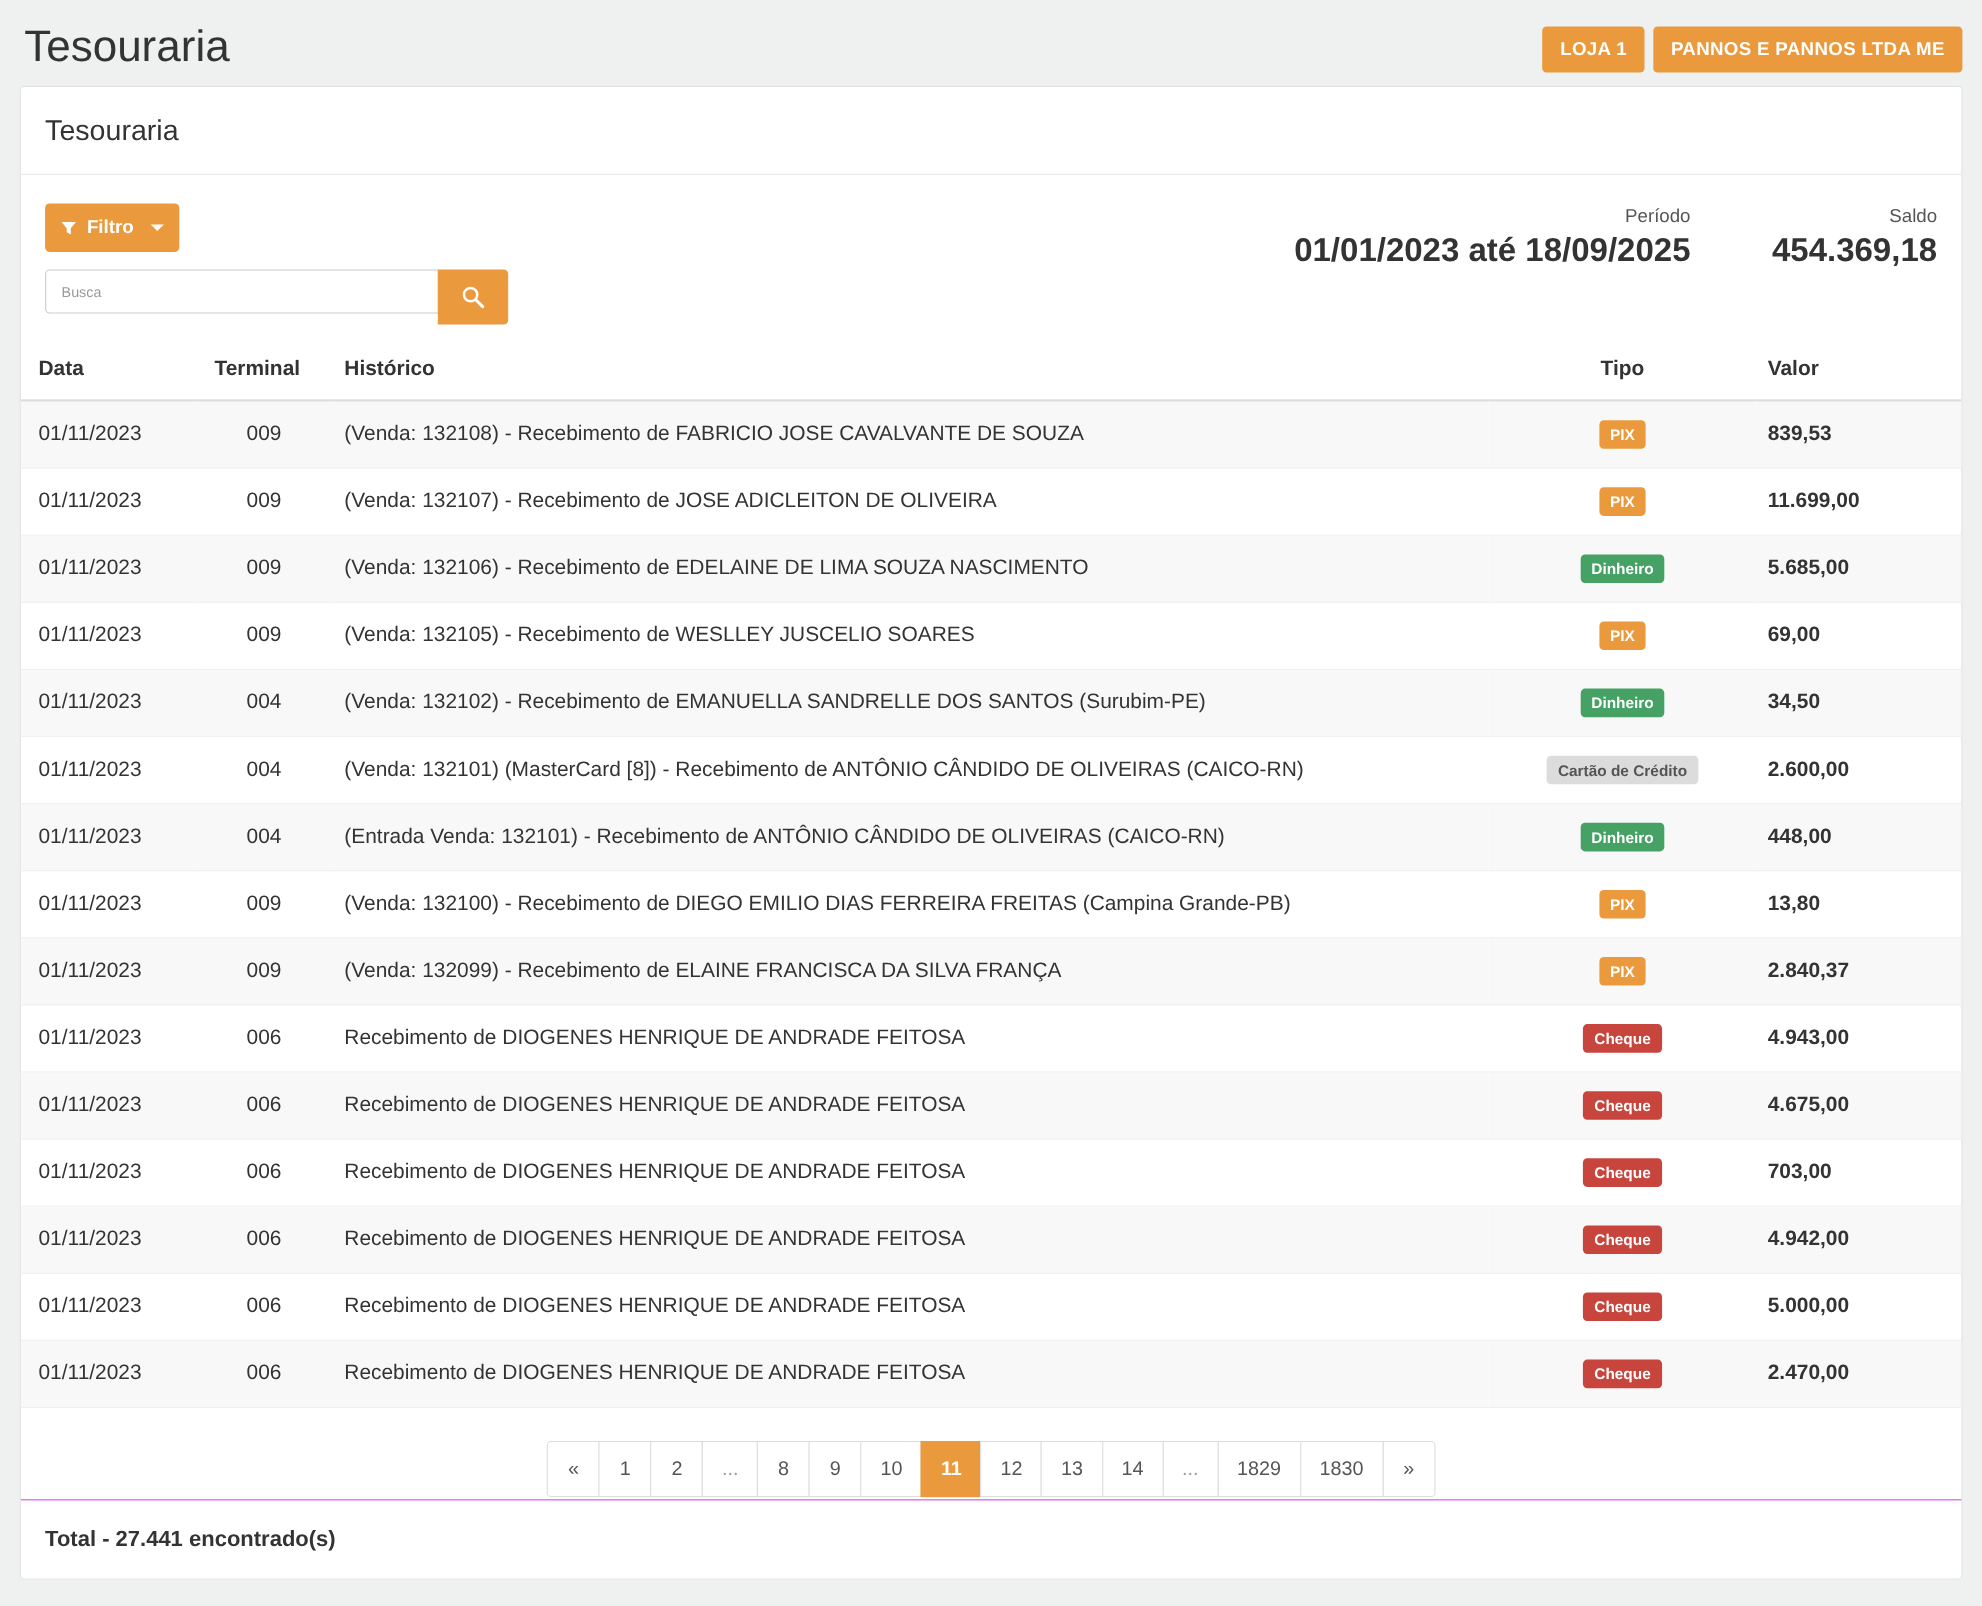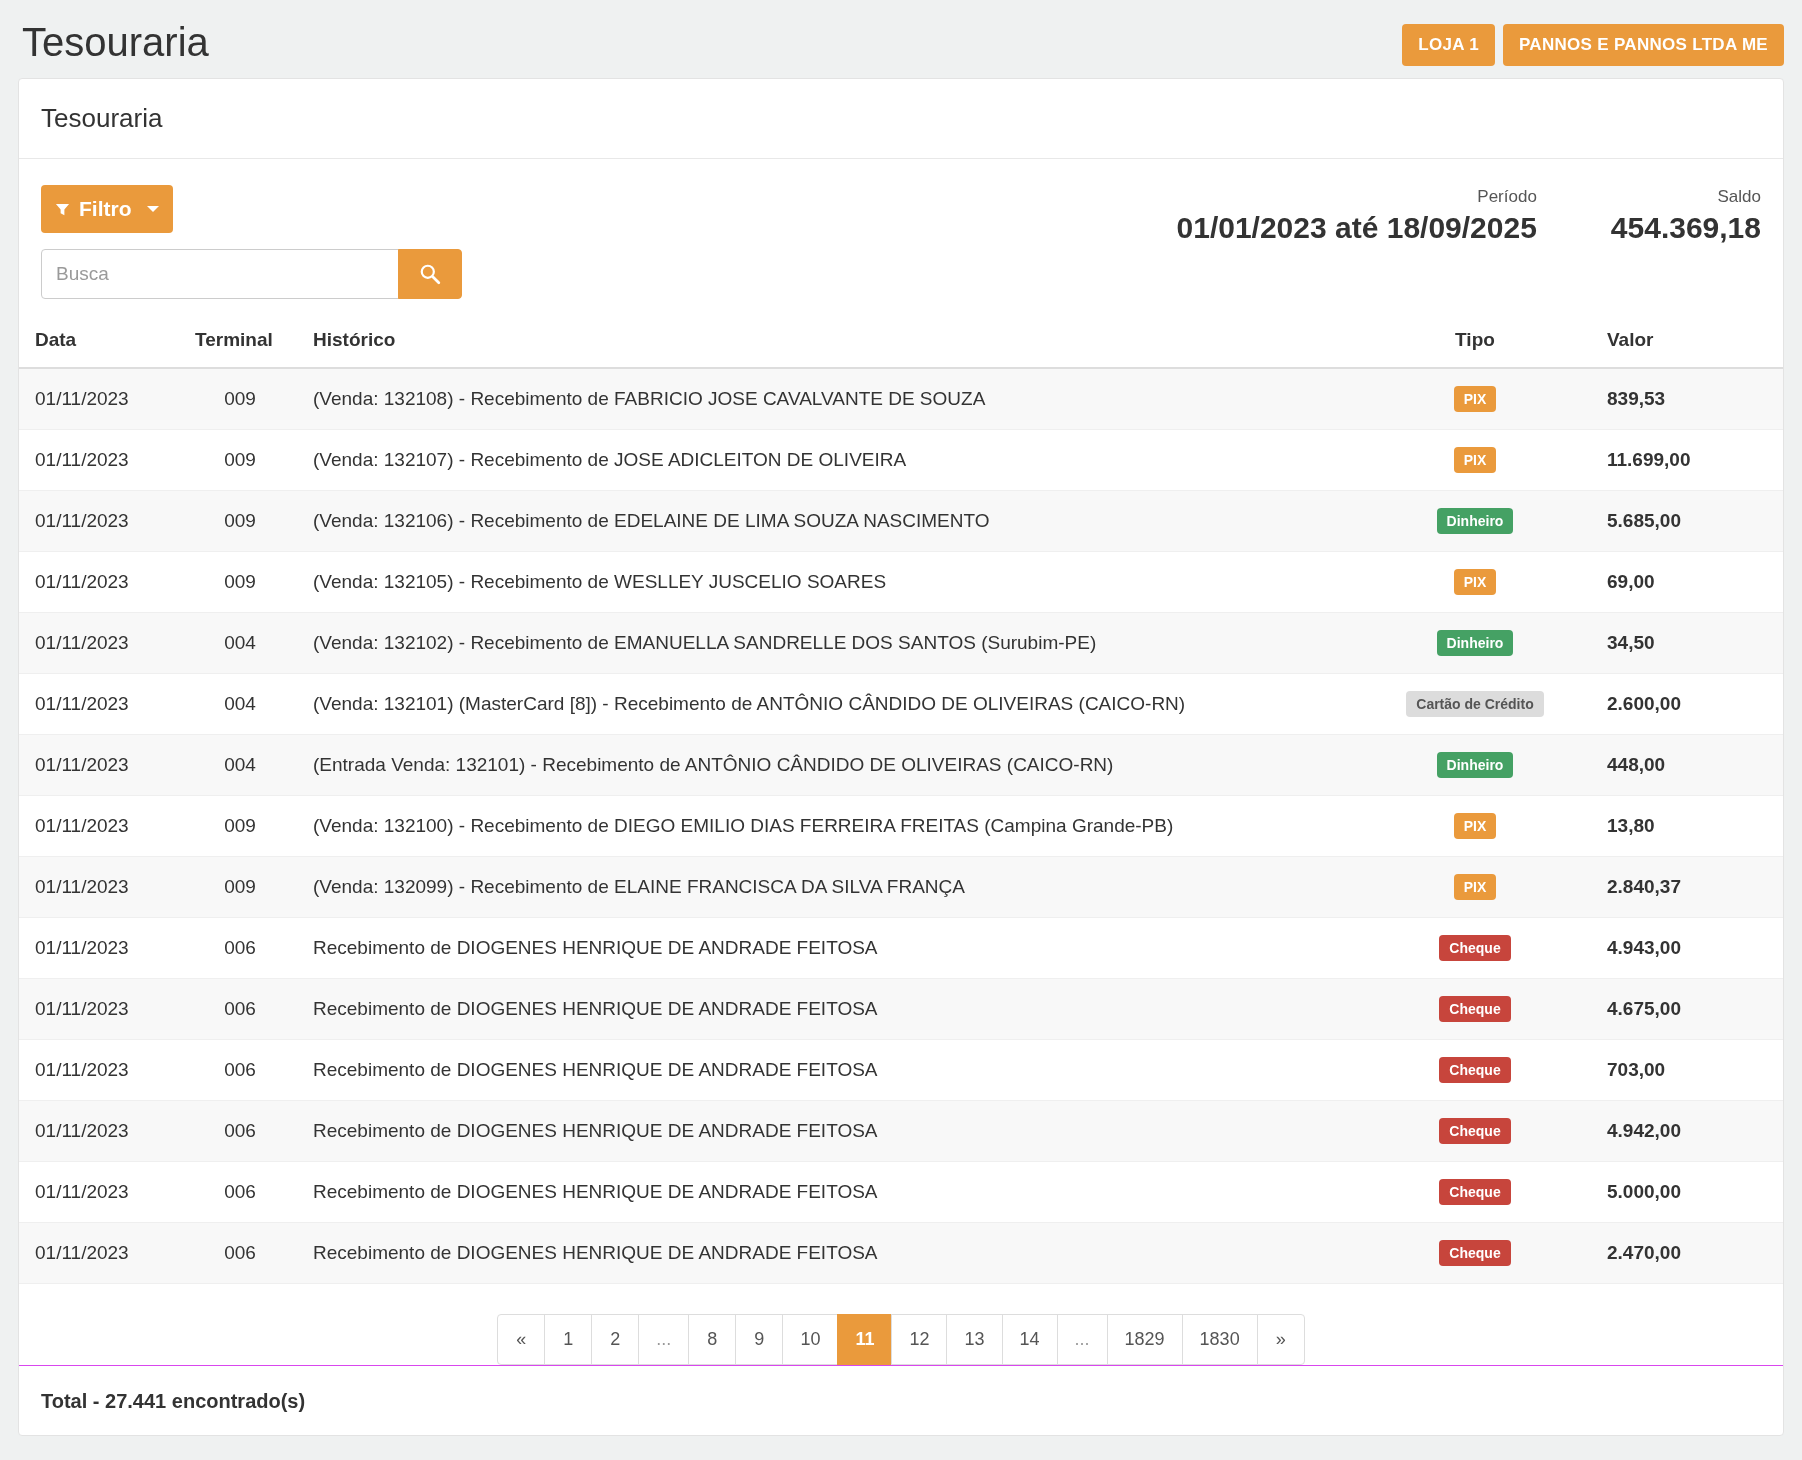--- a/index.html
+++ b/index.html
@@ -29,30 +29,30 @@
     height:1358px; display:flex; flex-direction:column;
   }
   .card-header { font-size:26px; padding:24px 22px; border-bottom:1px solid #e8e8e8; color:#333; }
 
   
   .controls { display:flex; justify-content:space-between; align-items:flex-start; padding:26px 22px 14px; }
   .left-controls {}
   .filtro-btn {
     display:inline-flex; align-items:center; gap:9px;
     background:var(--accent); color:#fff; border:none; border-radius:4px;
-    font-family:inherit; font-size:21px; font-weight:700; padding:12px 14px; cursor:pointer;
+    font-family:inherit; font-size:17px; font-weight:700; padding:12px 14px; cursor:pointer;
   }
   .filtro-btn .caret {
     width:0; height:0; border-left:6px solid transparent; border-right:6px solid transparent;
     border-top:6px solid #fff; margin-left:6px;
   }
   .search-group { display:flex; margin-top:16px; }
   .search-group input {
-    width:358px; height:50px; border:1px solid #ccc; border-radius:4px 0 0 4px;
-    font-family:inherit; font-size:19px; padding:0 14px; color:#333; outline:none;
+    width:358px; height:40px; border:1px solid #ccc; border-radius:4px 0 0 4px;
+    font-family:inherit; font-size:13px; padding:0 14px; color:#333; outline:none;
   }
   .search-group input::placeholder { color:#9a9a9a; }
   .search-btn {
     width:64px; height:50px; background:var(--accent); border:1px solid var(--accent);
     border-radius:0 4px 4px 0; margin-left:-1px; cursor:pointer;
     display:flex; align-items:center; justify-content:center;
   }
 
   .right-stats { display:flex; gap:74px; padding-top:2px; }
   .stat { text-align:right; }

